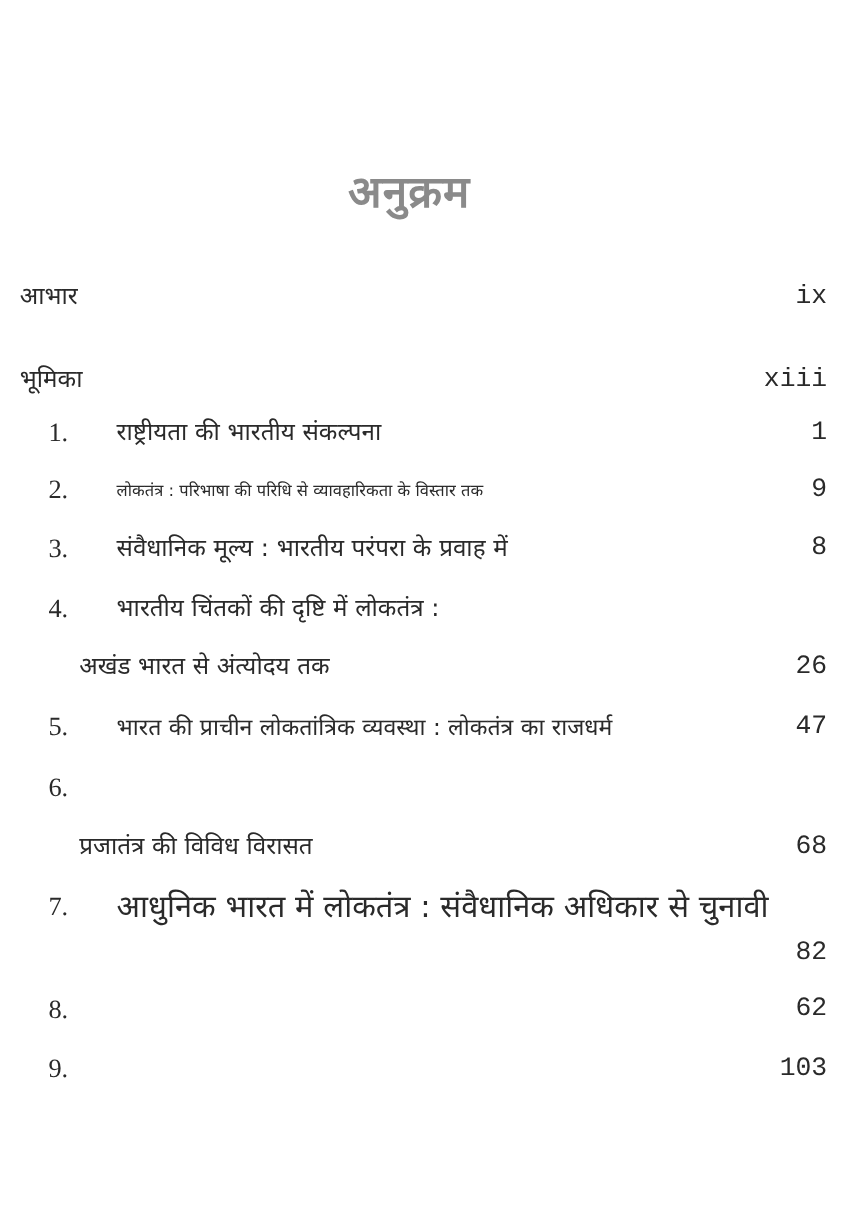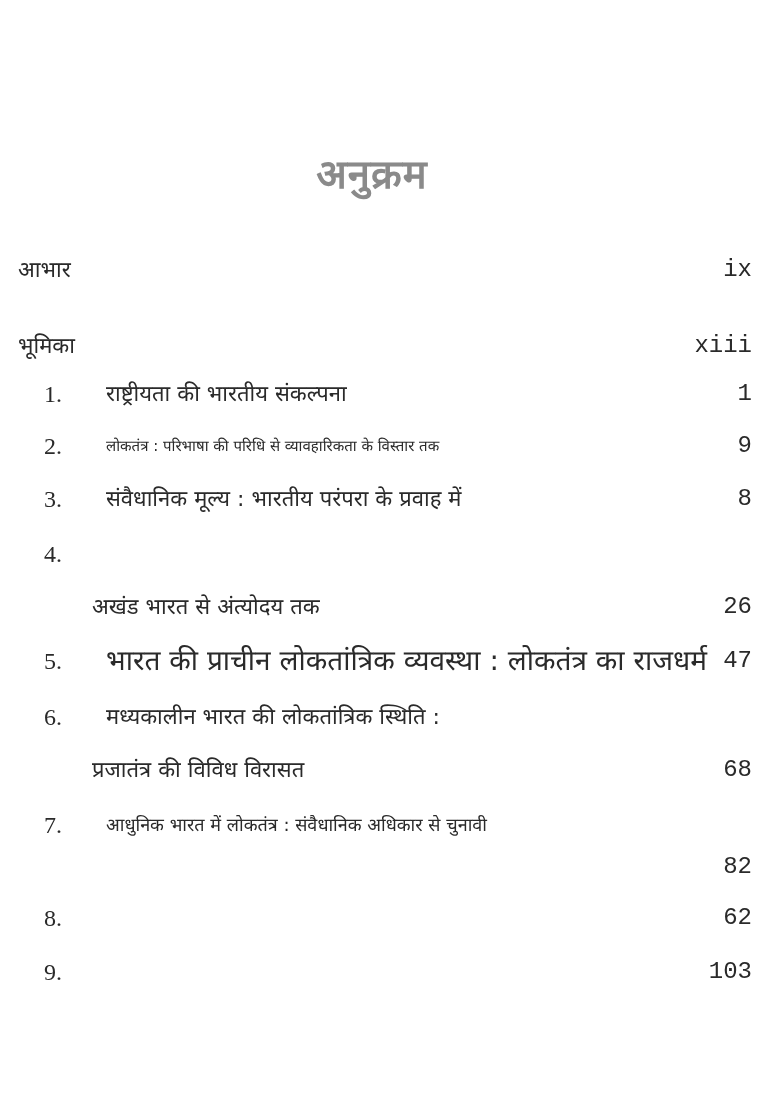--- a/index.html
+++ b/index.html
@@ -49,21 +49,21 @@
     }
     .row .page {
       position: absolute;
       right: 28px;
       font-family: Liberation Mono, monospace;
       font-size: 24px;
       text-align: right;
     }
     .front .label { left: 18px; }
     .chap .label { left: 82px; margin-left: 24px; }
-    .cont .label { left: 92px; }
+    .cont .label { left: 72px; }
   </style>
 </head>
 <body>
 
 <div class="page-title">अनुक्रम</div>
 
 <div>
 
   <div class="row front" style="top:250px">
     <span class="label">आभार</span>
@@ -87,44 +87,44 @@
   </div>
 
   <div class="row chap" style="top:479px">
     <span class="num">3.</span>
     <span class="label">संवैधानिक मूल्य : भारतीय परंपरा के प्रवाह में</span>
     <span class="page">8</span>
   </div>
 
   <div class="row chap" style="top:534px">
     <span class="num">4.</span>
+    <span class="label">भारतीय चिंतकों की दृष्टि में लोकतंत्र :</span>
   </div>
   <div class="row cont" style="top:587px">
     <span class="label">अखंड भारत से अंत्योदय तक</span>
     <span class="page">26</span>
   </div>
 
   <div class="row chap" style="top:641px">
     <span class="num">5.</span>
-    <span class="label" style="font-size:28px">भारत की प्राचीन लोकतांत्रिक व्यवस्था : लोकतंत्र का राजधर्म</span>
+    <span class="label" style="font-size:21px">भारत की प्राचीन लोकतांत्रिक व्यवस्था : लोकतंत्र का राजधर्म</span>
     <span class="page">47</span>
   </div>
 
   <div class="row chap" style="top:697px">
     <span class="num">6.</span>
-    <span class="label">मध्यकालीन भारत की लोकतांत्रिक स्थिति :</span>
   </div>
   <div class="row cont" style="top:750px">
     <span class="label">प्रजातंत्र की विविध विरासत</span>
     <span class="page">68</span>
   </div>
 
   <div class="row chap" style="top:805px">
     <span class="num">7.</span>
-    <span class="label" style="font-size:18px">आधुनिक भारत में लोकतंत्र : संवैधानिक अधिकार से चुनावी</span>
+    <span class="label" style="font-size:28px">आधुनिक भारत में लोकतंत्र : संवैधानिक अधिकार से चुनावी</span>
   </div>
   <div class="row cont" style="top:847px">
     <span class="page">82</span>
   </div>
 
   <div class="row chap" style="top:898px">
     <span class="num">8.</span>
     <span class="page">62</span>
   </div>
 

